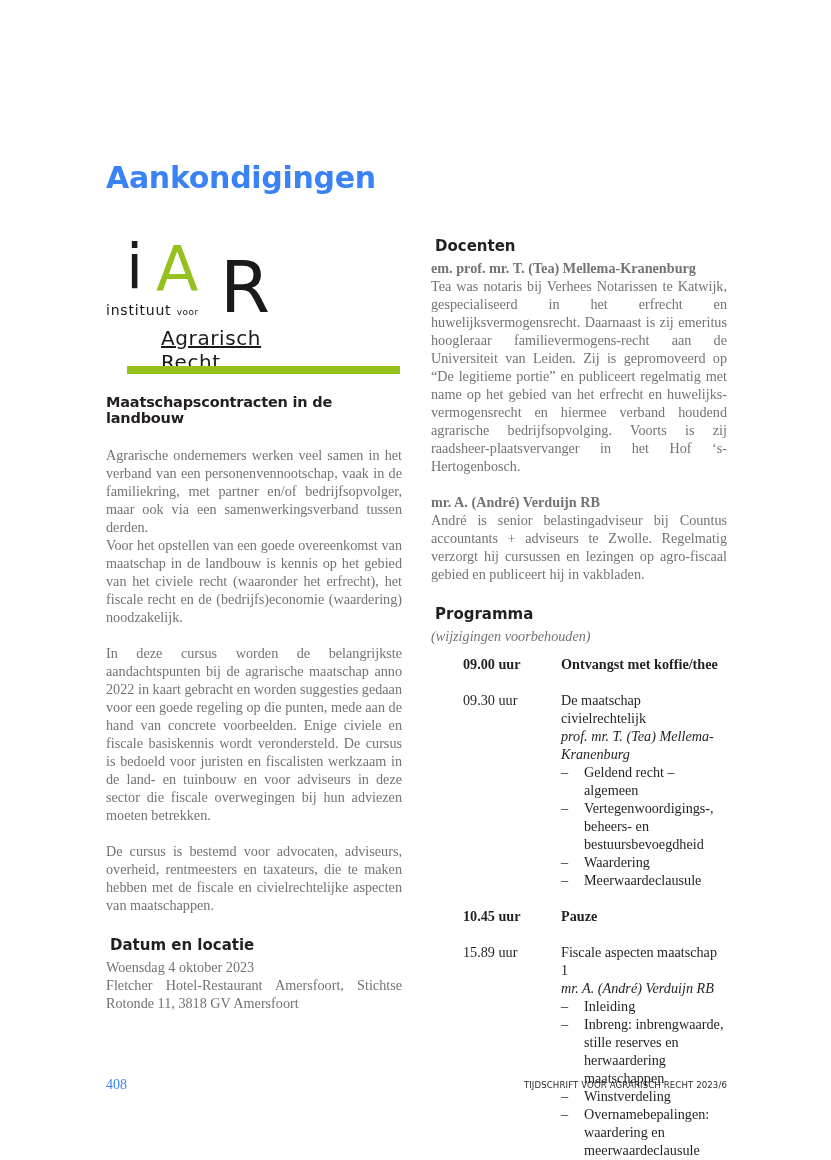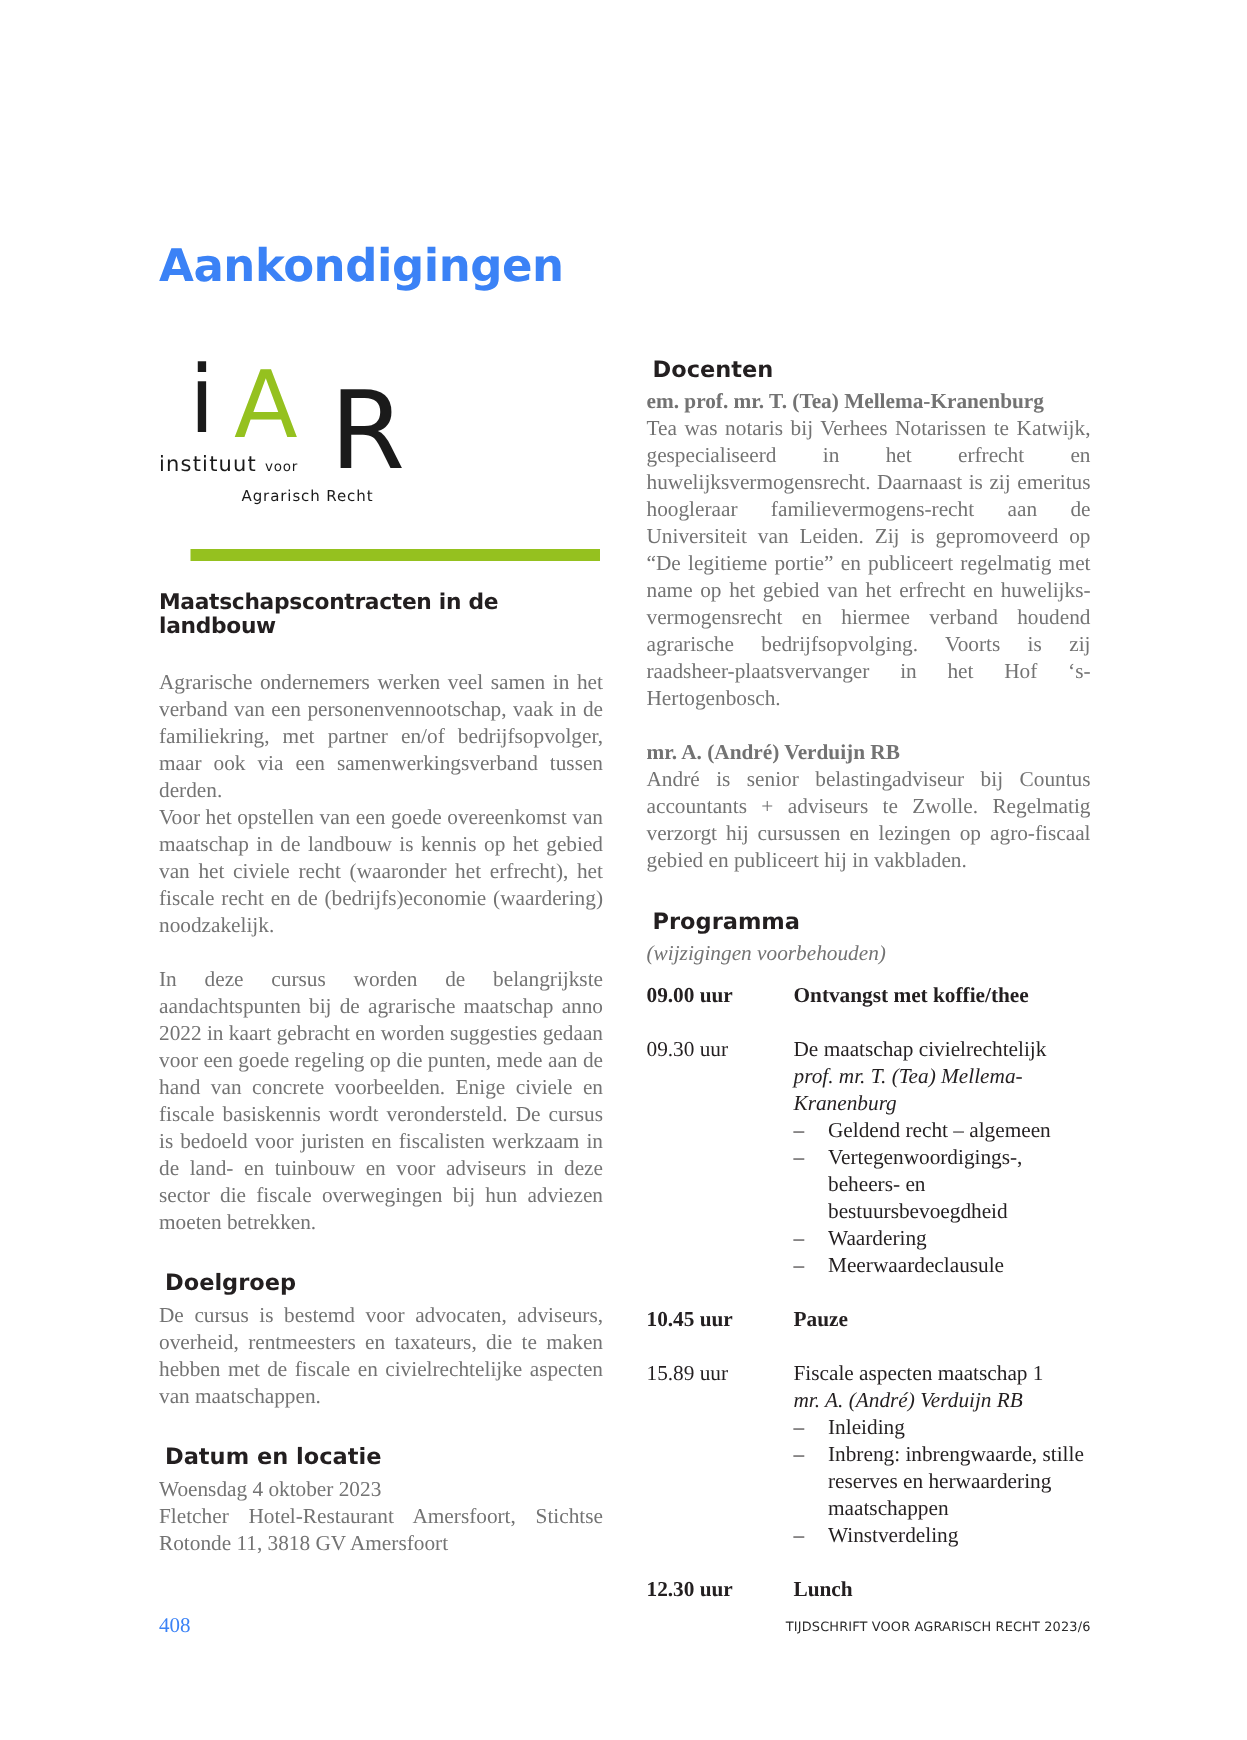--- a/index.html
+++ b/index.html
@@ -7,37 +7,37 @@
 
   .page-title { position: absolute; left: 106px; top: 160px; font-family: "DejaVu Sans", sans-serif; font-weight: bold; font-size: 30px; letter-spacing: -0.3px; margin: 0; color: #3b82f6; }
 
   
   .logo { position: absolute; left: 104px; top: 236px; width: 200px; height: 115px; }
   .logo .l-i { position: absolute; left: 22px; top: 0px; font-family: "DejaVu Sans", sans-serif; font-size: 62px; line-height: 62px; color: #1a1a1a; font-weight: normal; }
   .logo .l-a { position: absolute; left: 52px; top: 3px; font-family: "DejaVu Sans", sans-serif; font-size: 62px; line-height: 62px; color: #95c11f; }
   .logo .l-r { position: absolute; left: 116px; top: 15px; font-family: "DejaVu Sans", sans-serif; font-size: 72px; line-height: 72px; color: #1a1a1a; }
   .logo .l-inst { position: absolute; left: 2px; top: 66px; font-family: "DejaVu Sans", sans-serif; font-size: 14px; color: #1a1a1a; letter-spacing: 0.8px; }
   .logo .l-inst small { font-size: 9px; letter-spacing: 0.5px; }
-  .logo .l-agr { position: absolute; left: 57px; top: 90px; font-family: "DejaVu Sans", sans-serif; font-size: 10px; color: #1a1a1a; letter-spacing: 0.6px; }
+  .logo .l-agr { position: absolute; left: 57px; top: 90px; font-family: "DejaVu Sans", sans-serif; font-size: 20px; color: #1a1a1a; letter-spacing: 0.6px; text-decoration: underline; }
 
   .green-bar { position: absolute; left: 127px; top: 366px; width: 273px; height: 8px; background: #95c11f; }
 
   .col { position: absolute; width: 296px; }
   .col-left { left: 106px; top: 394px; }
   .col-right { left: 431px; top: 233px; }
 
   .h2 { font-family: "DejaVu Sans", sans-serif; font-weight: bold; font-size: 14.5px; margin: 0 0 20px 0; letter-spacing: -0.2px; }
   .h3 { font-family: "DejaVu Sans", sans-serif; font-weight: bold; font-size: 15px; margin: 4px; line-height: 18px; }
   p, .txt { font-family: "Liberation Serif", serif; font-size: 14.2px; line-height: 18px; margin: 0; text-align: justify; color: #737373; }
   .gap { height: 18px; }
   .bold-name { font-family: "Liberation Serif", serif; font-weight: bold; font-size: 14.2px; line-height: 18px; margin: 0; }
   .italic { font-style: italic; }
 
   .prog { margin-top: 10px; }
-  .prog-row { display: flex; margin-bottom: 18px; }
+  .prog-row { display: flex; margin-bottom: 18px; margin-left: 32px; }
   .prog-time { width: 98px; flex: none; font-family: "Liberation Serif", serif; font-size: 14.2px; line-height: 18px; }
   .prog-body { flex: 1; font-family: "Liberation Serif", serif; font-size: 14.2px; line-height: 18px; }
   .prog-row.bold .prog-time, .prog-row.bold .prog-body { font-weight: bold; }
   .prog-body ul { list-style: none; margin: 0; padding: 0; }
   .prog-body li { position: relative; padding-left: 23px; }
   .prog-body li::before { content: "\2013"; position: absolute; left: 0; }
   .prog-speaker { font-style: italic; }
 
   .footer-page { position: absolute; left: 106px; top: 1077px; font-family: "Liberation Serif", serif; font-size: 14px; color: #3b82f6; }
   .footer-journal { position: absolute; right: 104px; top: 1080px; font-family: "DejaVu Sans", sans-serif; font-size: 8.6px; letter-spacing: 0.1px; color: #2a2a2a; }
@@ -57,21 +57,20 @@
 
 <div class="green-bar"></div>
 
 <div class="col col-left">
   <h2 class="h2">Maatschapscontracten in de landbouw</h2>
   <p>Agrarische ondernemers werken veel samen in het verband van een personenvennootschap, vaak in de familiekring, met partner en/of bedrijfsopvolger, maar ook via een samenwerkingsverband tussen derden.</p>
   <p>Voor het opstellen van een goede overeenkomst van maatschap in de landbouw is kennis op het gebied van het civiele recht (waaronder het erfrecht), het fiscale recht en de (bedrijfs)economie (waardering) noodzakelijk.</p>
   <div class="gap"></div>
   <p>In deze cursus worden de belangrijkste aandachtspunten bij de agrarische maatschap anno 2022 in kaart gebracht en worden suggesties gedaan voor een goede regeling op die punten, mede aan de hand van concrete voorbeelden. Enige civiele en fiscale basiskennis wordt verondersteld. De cursus is bedoeld voor juristen en fiscalisten werkzaam in de land- en tuinbouw en voor adviseurs in deze sector die fiscale overwegingen bij hun adviezen moeten betrekken.</p>
   <div class="gap"></div>
-  <h3 class="h3">Doelgroep</h3>
   <p>De cursus is bestemd voor advocaten, adviseurs, overheid, rentmeesters en taxateurs, die te maken hebben met de fiscale en civielrechtelijke aspecten van maatschappen.</p>
   <div class="gap"></div>
   <h3 class="h3">Datum en locatie</h3>
   <p>Woensdag 4 oktober 2023</p>
   <p>Fletcher Hotel-Restaurant Amersfoort, Stichtse Rotonde 11, 3818 GV Amersfoort</p>
 </div>
 
 <div class="col col-right">
   <h3 class="h3">Docenten</h3>
   <p class="bold-name">em. prof. mr. T. (Tea) Mellema-Kranenburg</p>
@@ -110,20 +109,21 @@
       </div>
       <div class="prog-row">
         <div class="prog-time">15.89 uur</div>
         <div class="prog-body">
           <div>Fiscale aspecten maatschap 1</div>
           <div class="prog-speaker">mr. A. (André) Verduijn RB</div>
           <ul>
             <li>Inleiding</li>
             <li>Inbreng: inbrengwaarde, stille reserves en herwaardering maatschappen</li>
             <li>Winstverdeling</li>
+            <li>Overnamebepalingen: waardering en meerwaardeclausule</li>
           </ul>
         </div>
       </div>
       <div class="prog-row bold">
         <div class="prog-time">12.30 uur</div>
         <div class="prog-body">
           <div>Lunch</div>
         </div>
       </div>
     </div>

